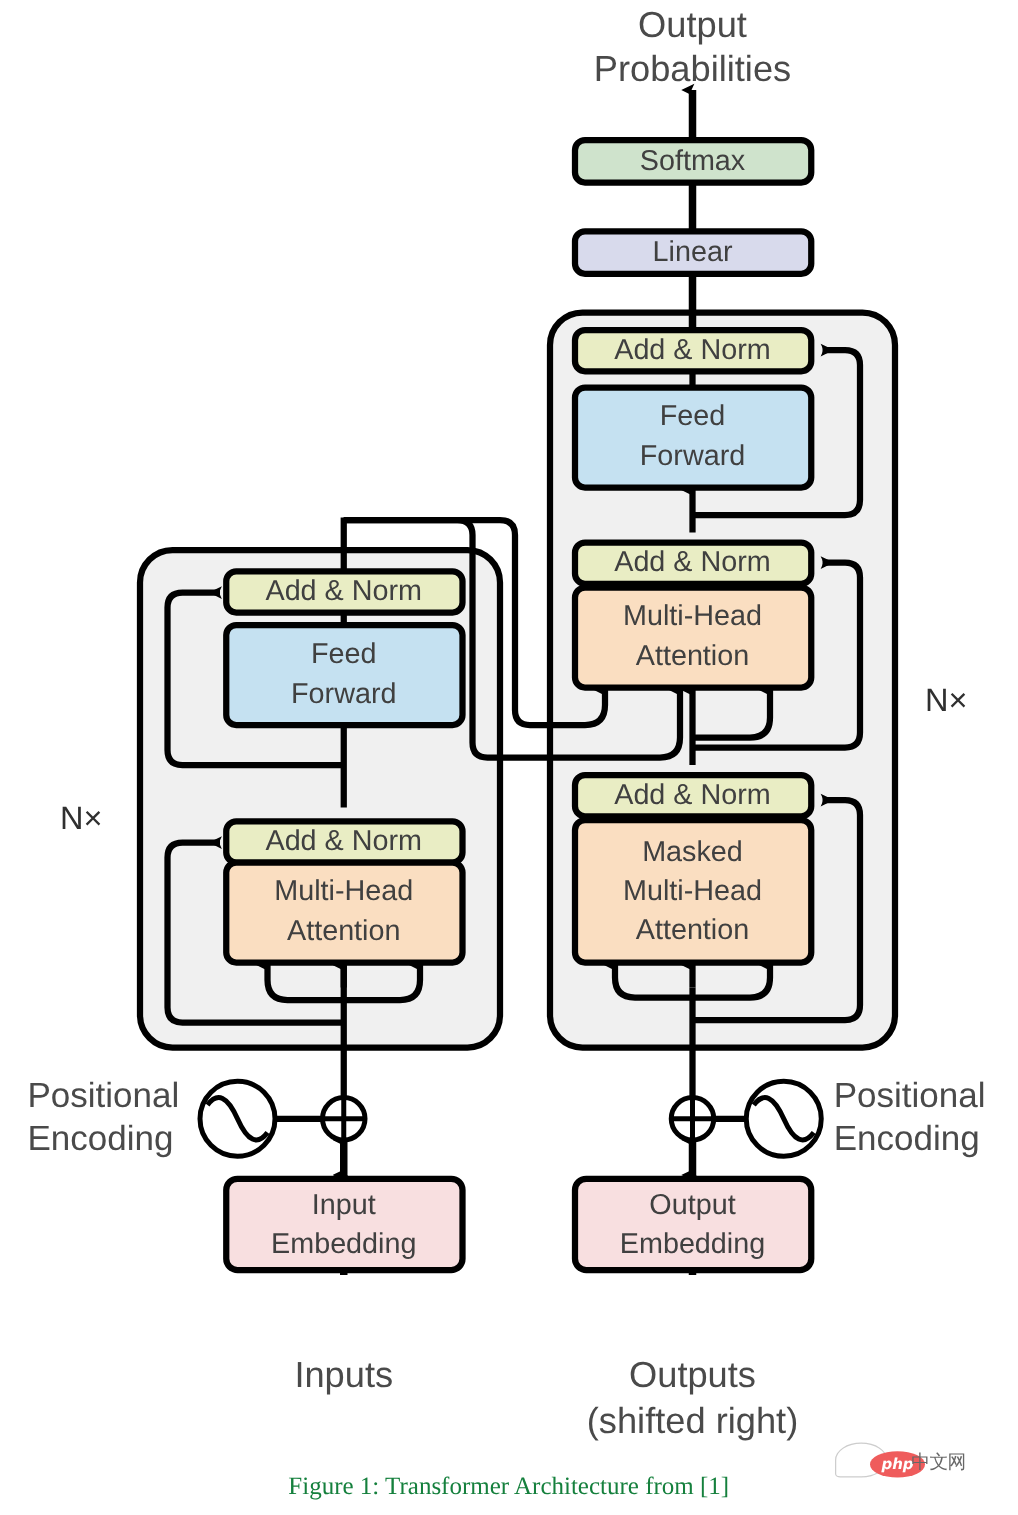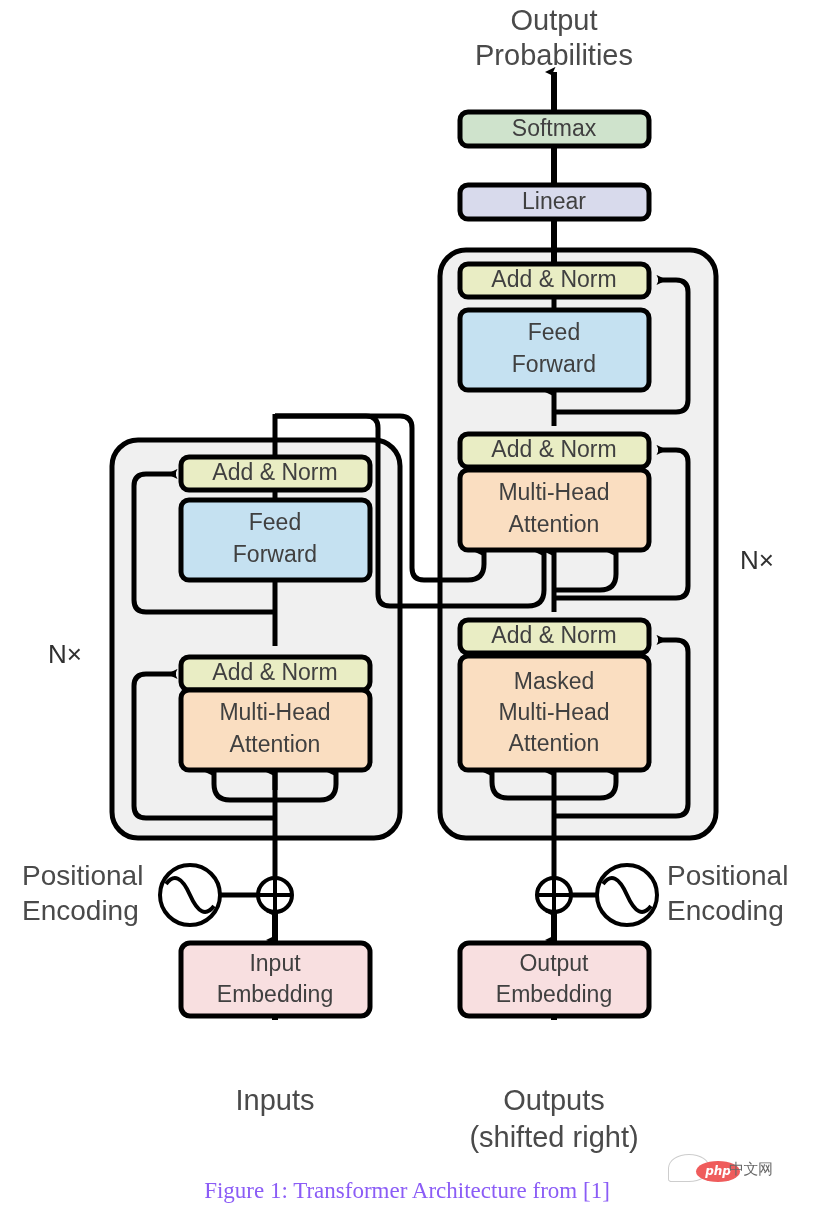--- a/index.html
+++ b/index.html
@@ -28,22 +28,22 @@
   .nx-label  { font-size: 26px; text-anchor: middle; dominant-baseline: middle; fill: #303030; }
   .pe-label  { font-size: 28px; dominant-baseline: middle; fill: #4a4a4a; }
 
   .caption {
     position: absolute;
     left: 0;
     top: 1178px;
     width: 814px;
     text-align: center;
     font-family: "Liberation Serif", serif;
-    font-size: 23px;
-    color: #8b5cf6;
+    font-size: 20px;
+    color: #15803d;
   }
 
   
   .watermark {
     position: absolute;
     left: 666px;
     top: 1152px;
     width: 140px;
     height: 40px;
     opacity: 0.92;

